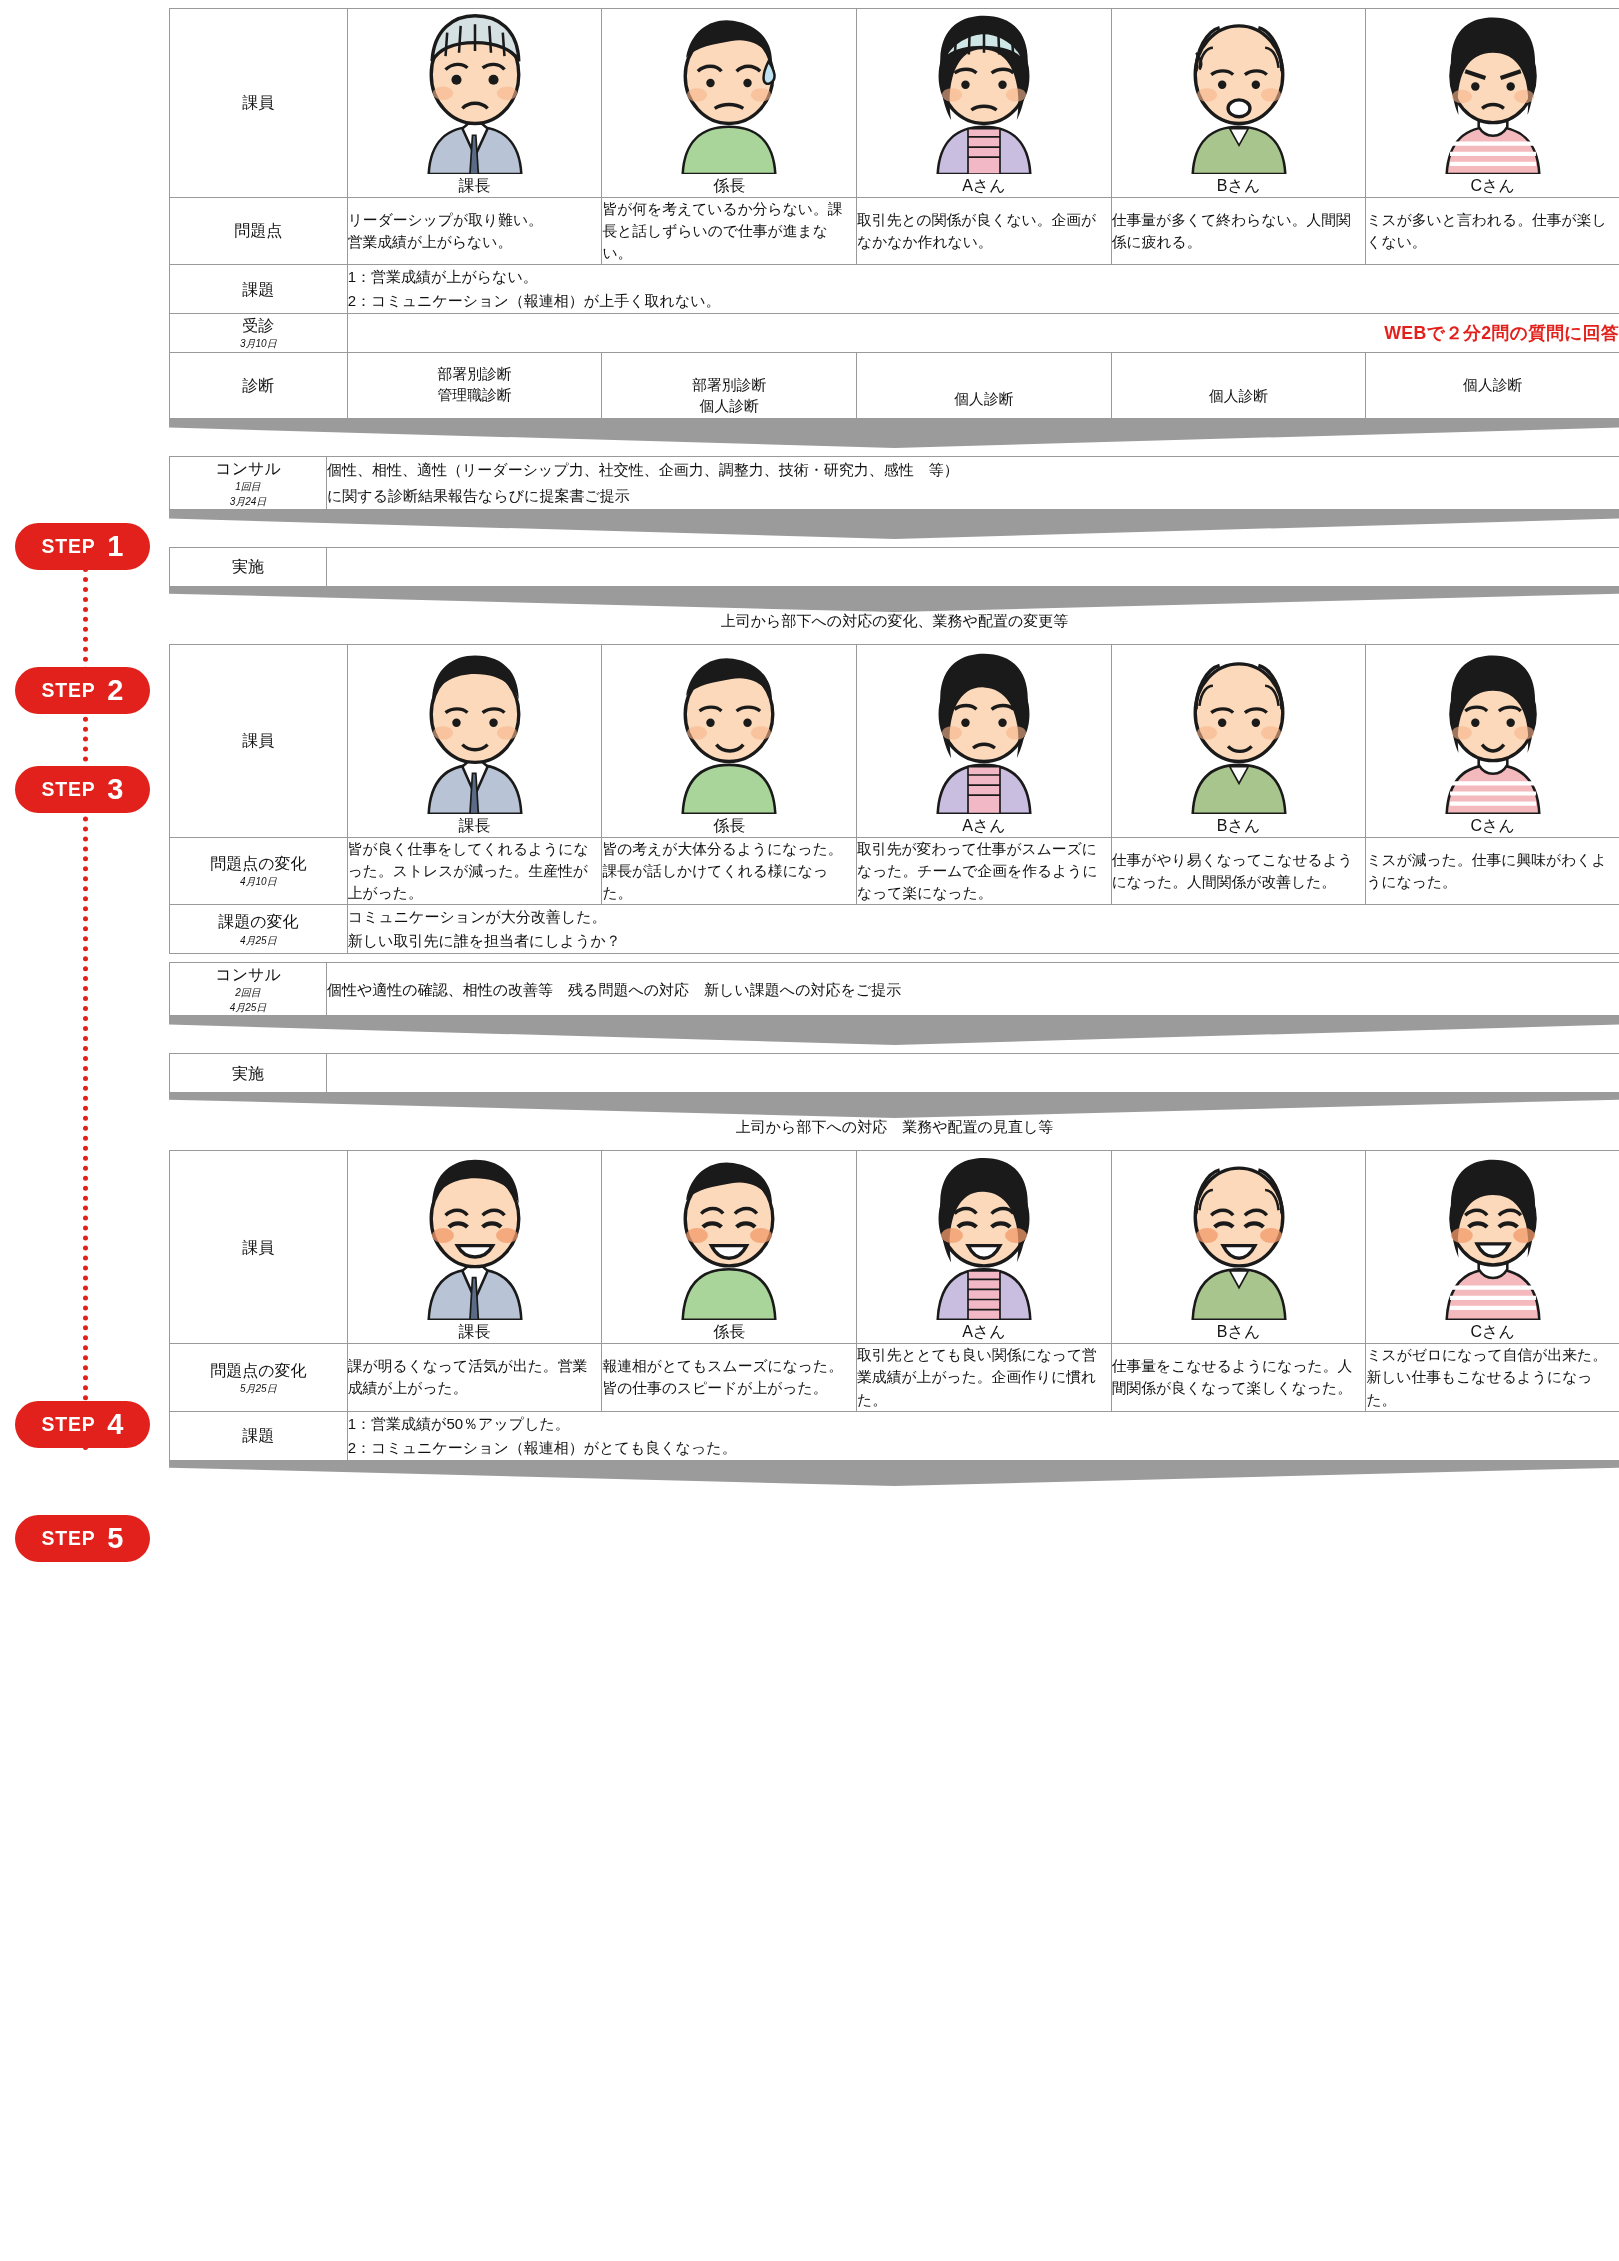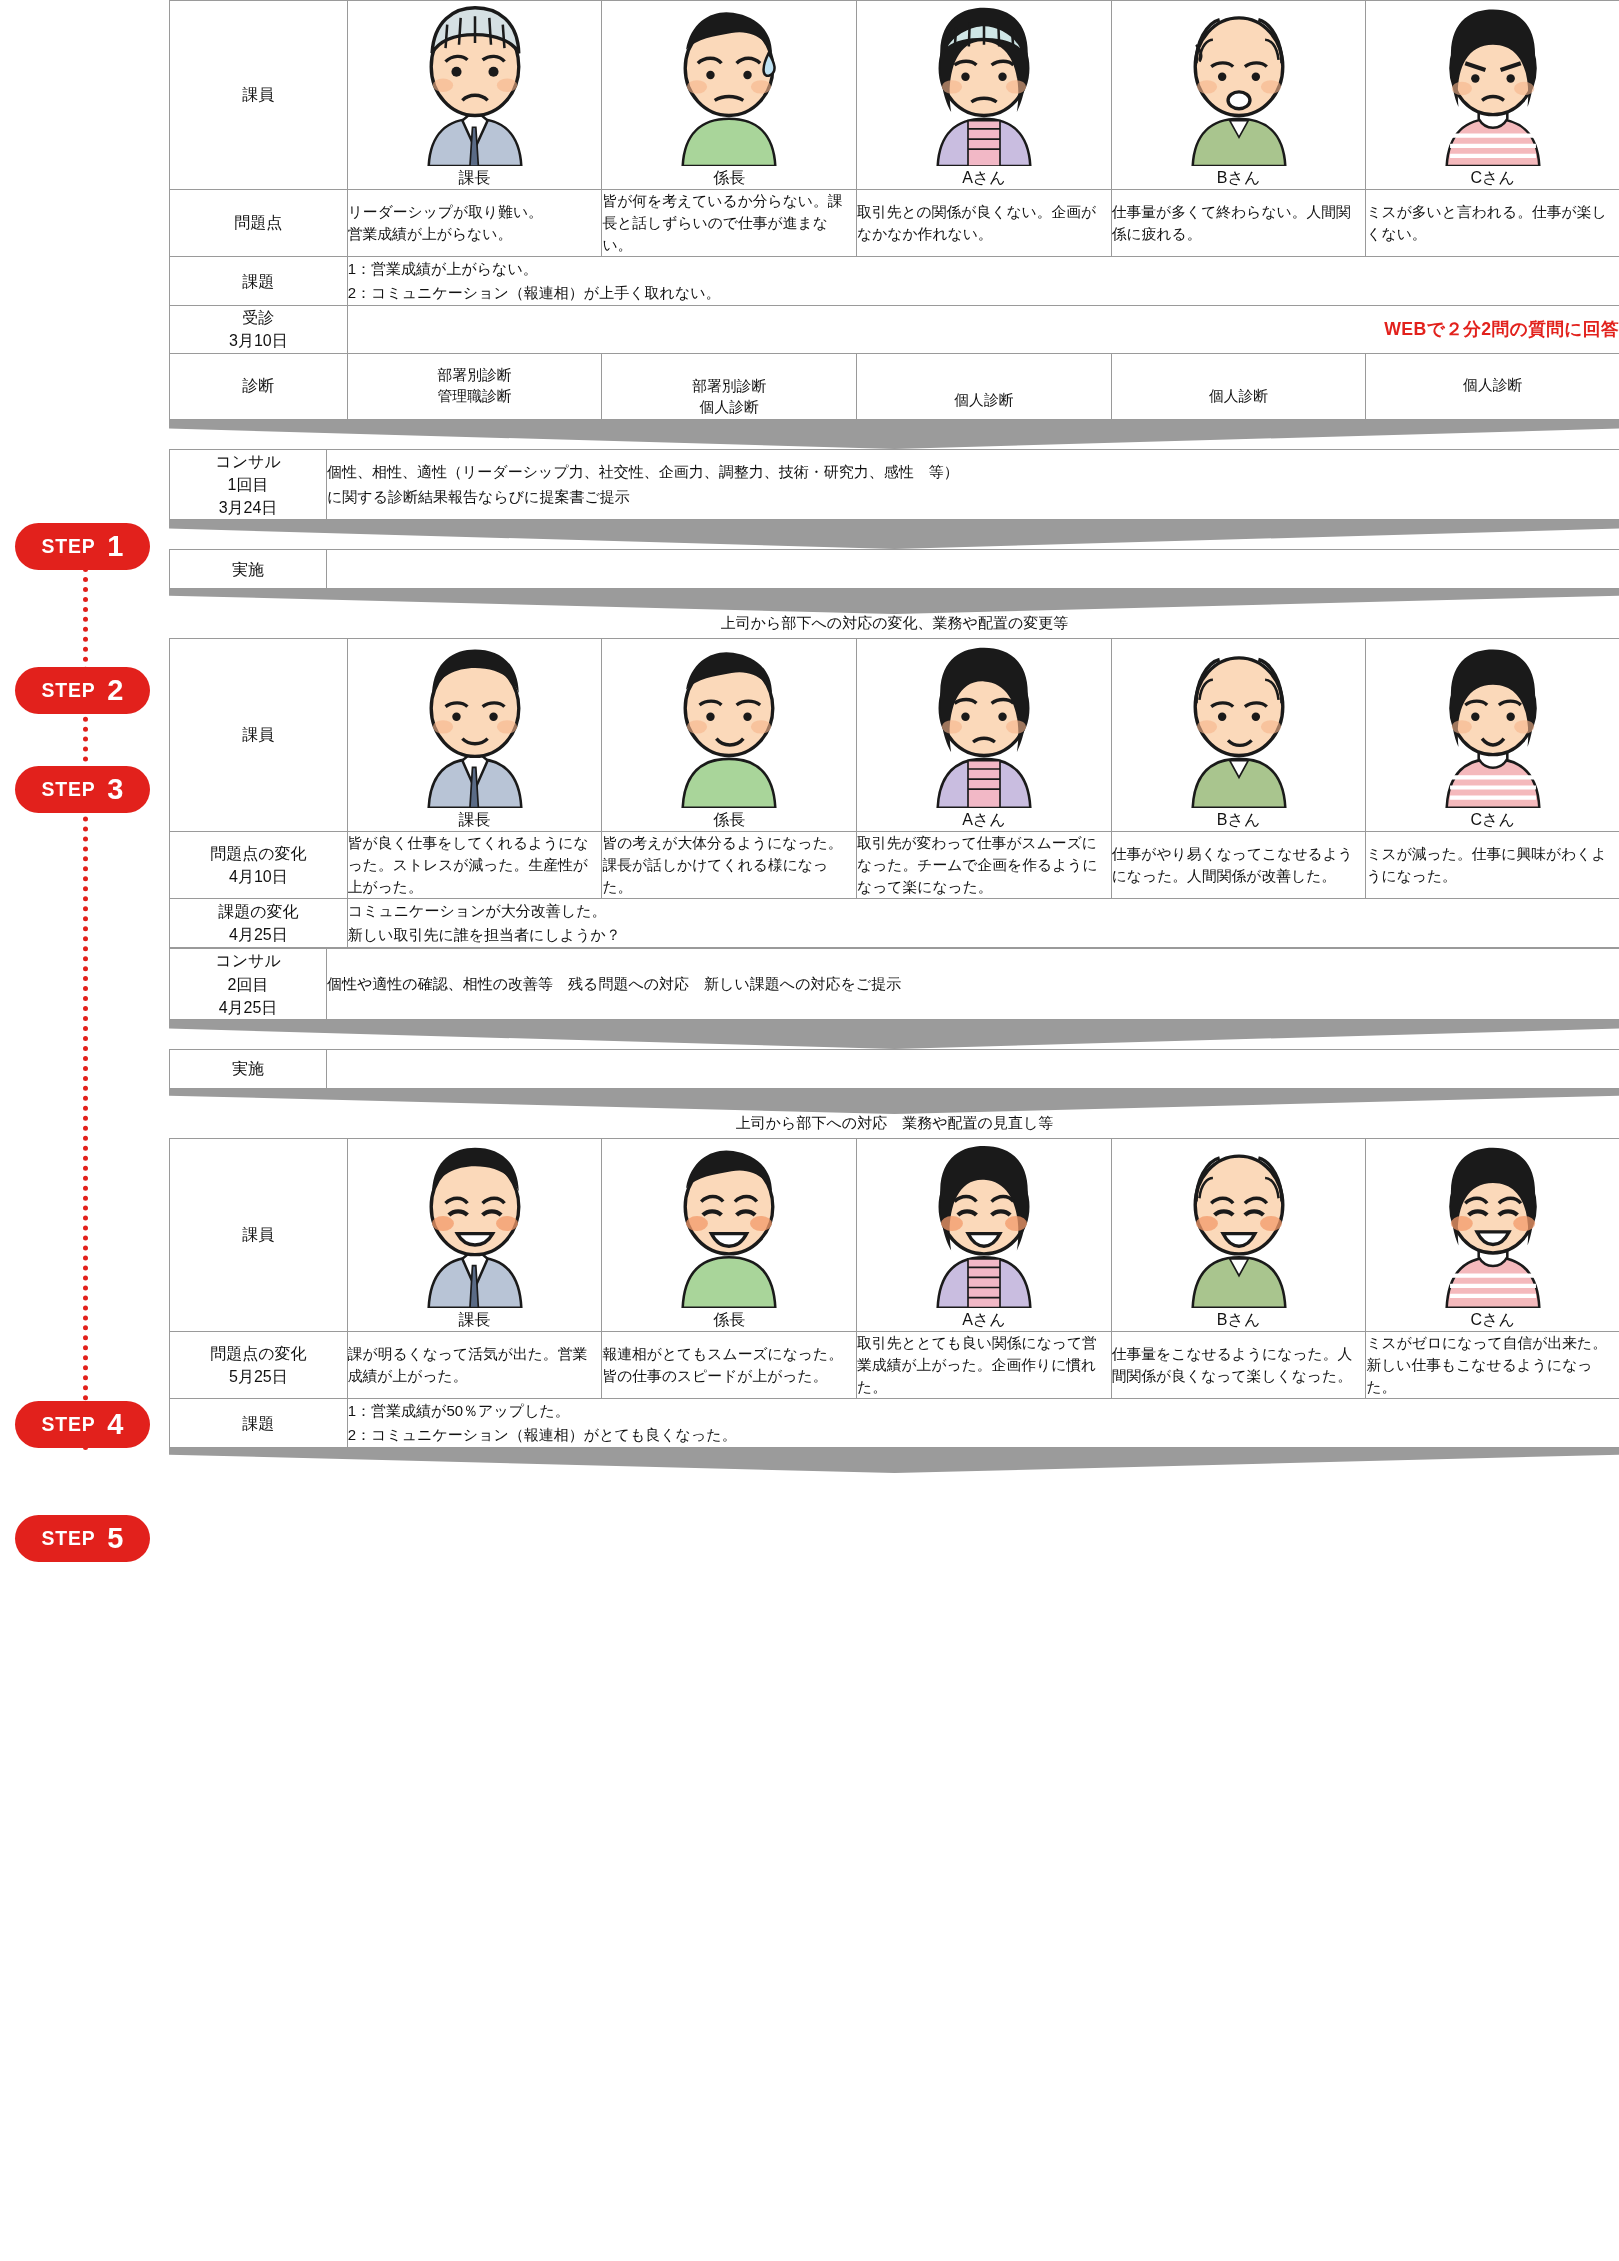--- a/index.html
+++ b/index.html
@@ -54,35 +54,36 @@
   
   #sheet {
     position: absolute;
     left: 169px; top: 0;
     width: 1451px;
   }
   table.grid {
     border-collapse: collapse;
     width: 1451px;
     table-layout: fixed;
+    margin-top: 8px;
   }
   table.grid td {
     border: 0.8px solid #9a9a9a;
     vertical-align: middle;
     padding: 0;
   }
   .rowlabel {
     width: 157px;
     text-align: center;
     font-size: 16px;
     color: #111;
     line-height: 1.45;
     padding: 6.7px 3.4px;
   }
-  .rowlabel .sub { font-size: 16px; display: block; }
+  .rowlabel .sub { font-size: 10px; display: block; font-style: italic; }
   .cell-txt {
     font-size: 14.8px;
     line-height: 1.5;
     color: #111;
     padding: 8.4px 7.6px;
     vertical-align: top;
   }
   td.cell-txt { vertical-align: top; }
   .wide-txt {
     font-size: 15px;

